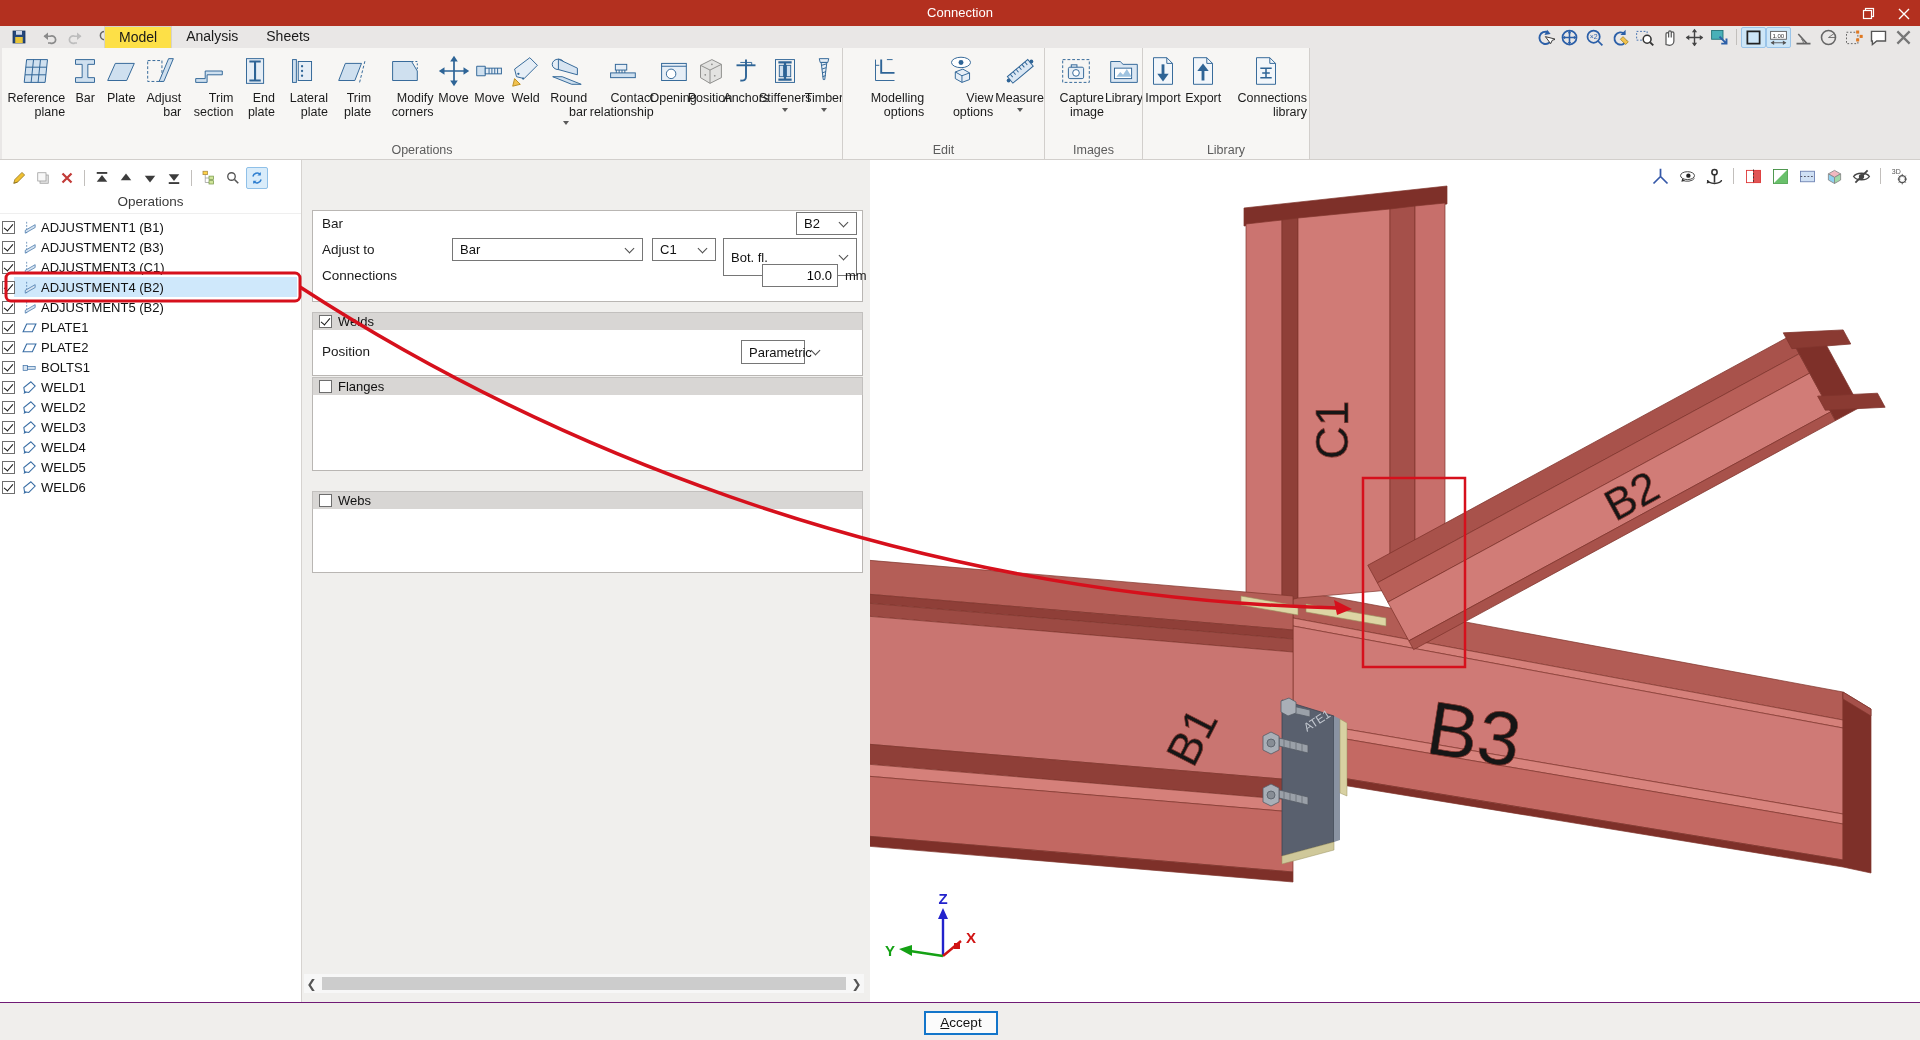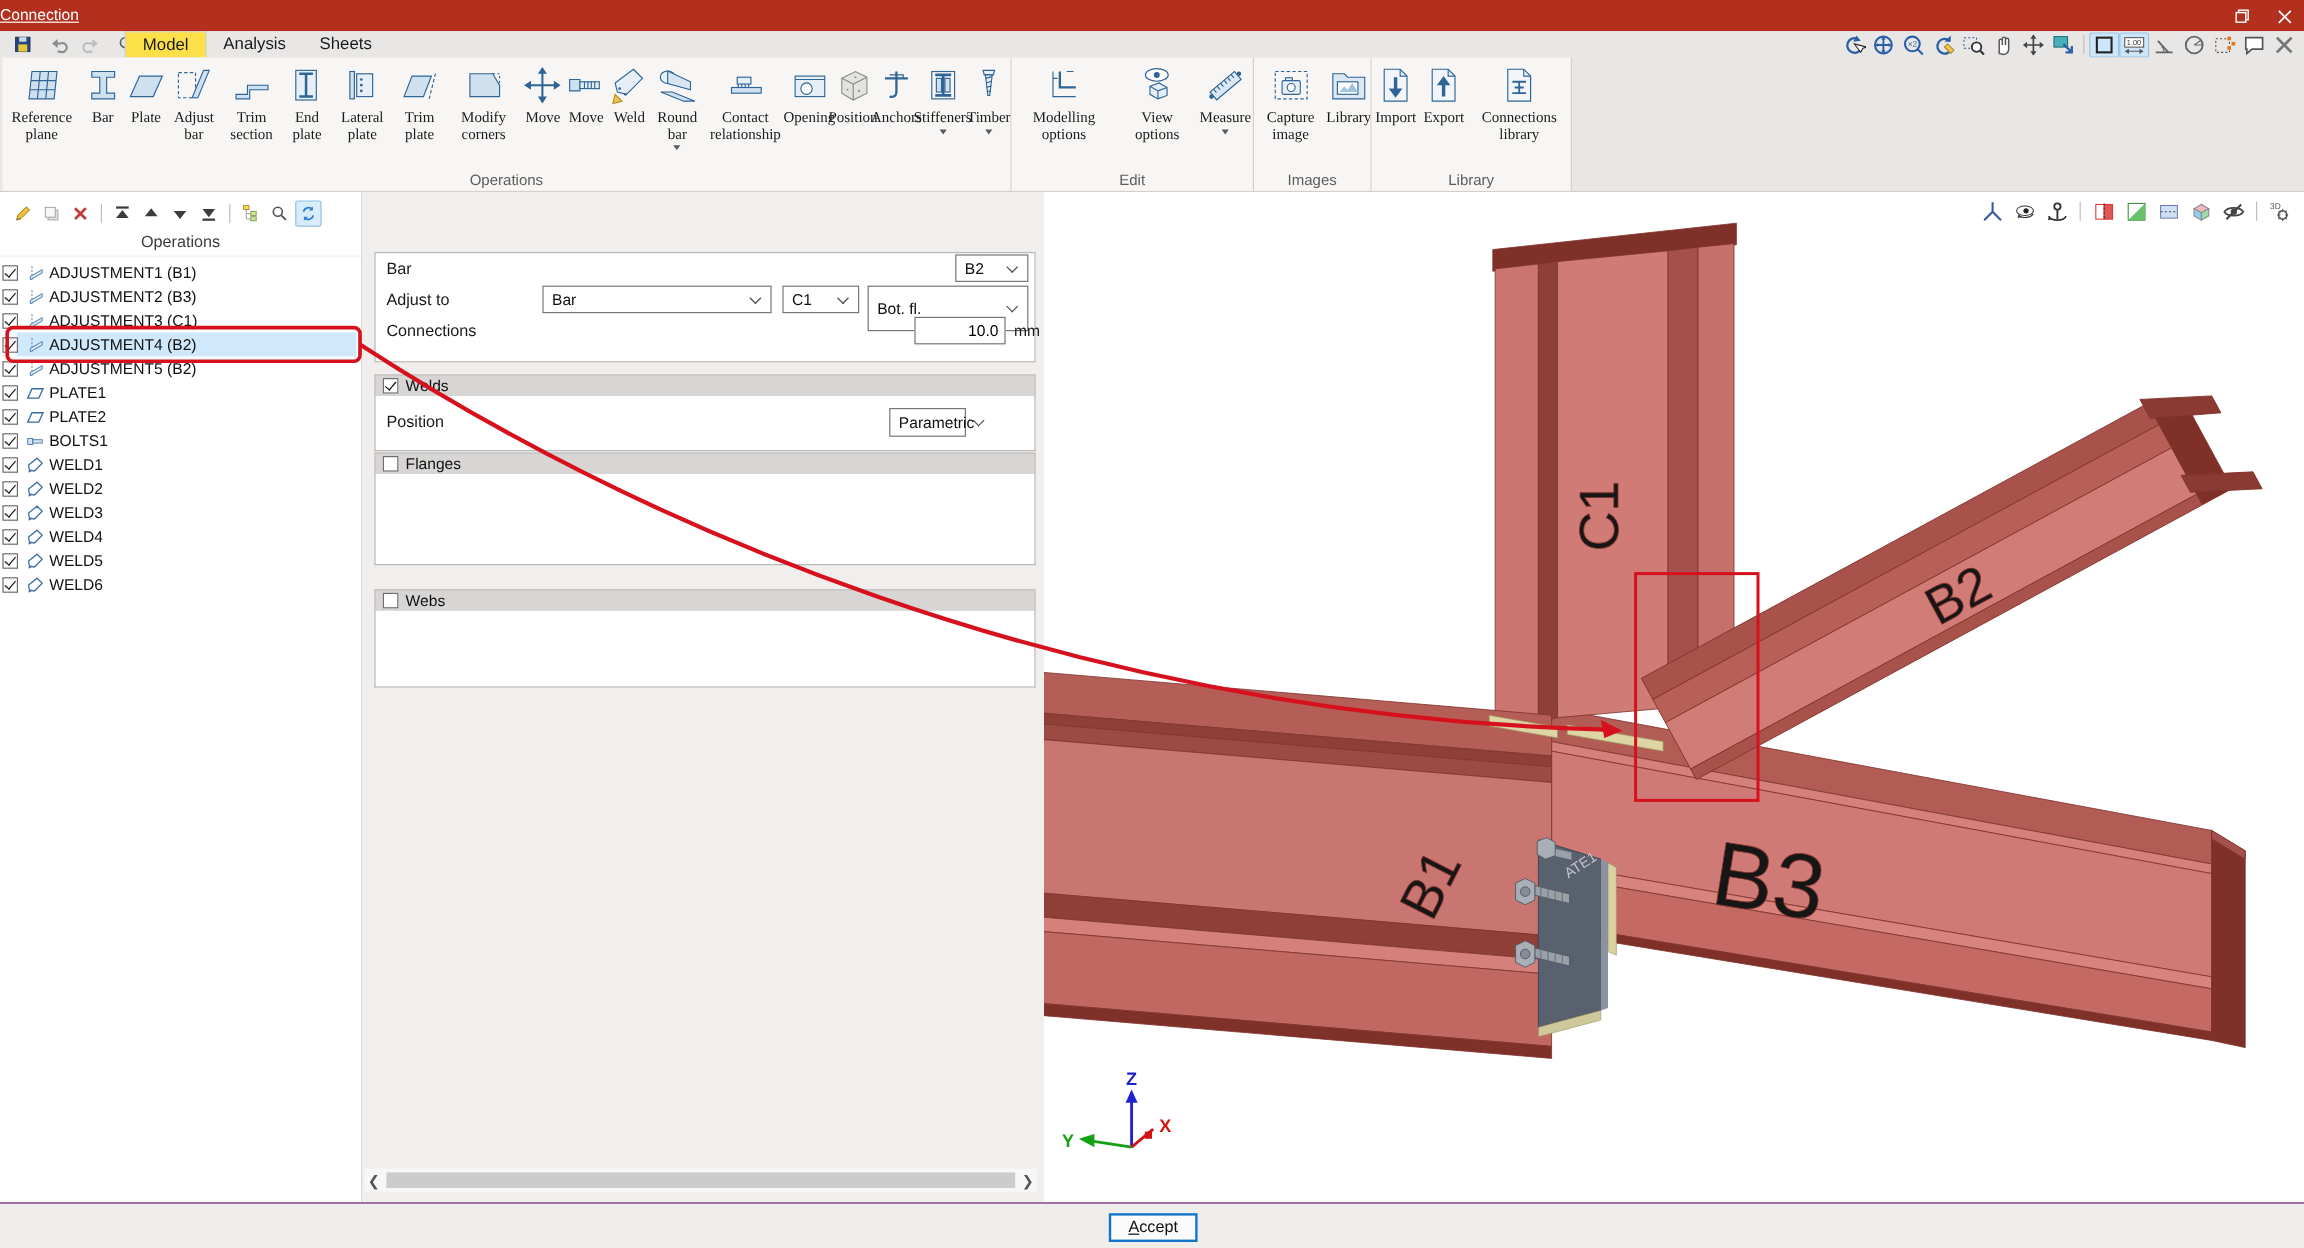--- a/index.html
+++ b/index.html
@@ -1,22 +1,22 @@
 <!DOCTYPE html>
 <html><head>
 <meta charset="utf-8">
 <style>
   * { box-sizing: border-box; margin: 0; padding: 0; }
   html,body { width:1920px; height:1040px; overflow:hidden;
     font-family:"Liberation Sans", sans-serif; background:#e9e7e6; }
 
   
   #titlebar { position:absolute; left:0; top:0; width:1920px; height:26px; background:#b3301f; }
-  #titlebar .title { position:absolute; left:0; right:0; top:5px; 
-    color:#fff; font-size:13px;text-decoration:underline; }
+  #titlebar .title { position:absolute; left:0; right:0; top:5px; text-align:center;
+    color:#fff; font-size:13px; }
   .winbtn { position:absolute; top:0; width:44px; height:26px; color:#fff; text-align:center;
     line-height:26px; font-size:13px; }
   .winbtn svg { vertical-align:middle; }
 
   
   #tabrow { position:absolute; left:0; top:26px; width:1920px; height:22px; background:#e9e7e6; }
   #quick { position:absolute; left:6px; top:0; height:22px; display:flex; align-items:center; gap:4px; }
   #tabs { position:absolute; left:104px; top:0; height:22px; display:flex; }
   .tab { padding:2px 14px 0 14px; font-size:14px; color:#1a1a1a; height:22px; }
   .tab.active { background:#fde047; border:1px solid #d4d1ce; border-bottom:none; }
@@ -27,22 +27,22 @@
   .i18 svg { width:18px; height:18px; display:block; }
   .i22 svg { width:21px; height:21px; display:block; }
 
   
   #ribbon { position:absolute; left:0; top:48px; width:1920px; height:112px; background:#e9e7e6;
     border-bottom:1px solid #d2cfcc; }
   .rgroup { position:absolute; top:0; height:111px; background:#f7f6f4; border-right:1px solid #d2cfcc; }
   .rbtns { position:absolute; left:0; right:0; top:2px; height:92px; display:flex; justify-content:flex-start; overflow:hidden; }
   .rbtn { display:flex; flex-direction:column; align-items:center; padding:2px 2px 0 2px; min-width:36px; }
   .rbtn .ric svg { width:38px; height:38px; display:block; }
-  .rbtn .rlab { font-size:12.5px; line-height:13.5px; text-align:center; color:#1b1b1b; margin-top:2px;
-    max-width:86px;font-family:Liberation Serif, serif; }
+  .rbtn .rlab { font-size:12.5px; line-height:13.5px; text-align:right; color:#1b1b1b; margin-top:2px;
+    max-width:86px; }
   .rbtn .caret { width:0; height:0; border-left:3.5px solid transparent; border-right:3.5px solid transparent;
     border-top:4px solid #5a5a5a; margin-top:2px; }
   .glabel { position:absolute; left:0; right:0; bottom:2px; text-align:center; font-size:12.5px; color:#5c5c5c; }
 
   
   #tree { position:absolute; left:0; top:160px; width:302px; height:842px; background:#fff;
     border-right:1px solid #d6d3d0; }
   #treetools { position:absolute; left:8px; top:6px; height:24px; display:flex; align-items:center; gap:2px; }
   .tt { width:22px; height:22px; display:flex; align-items:center; justify-content:center; border-radius:2px; }
   .tt.active { background:#d9ecfa; border:1px solid #8fc0e8; }

